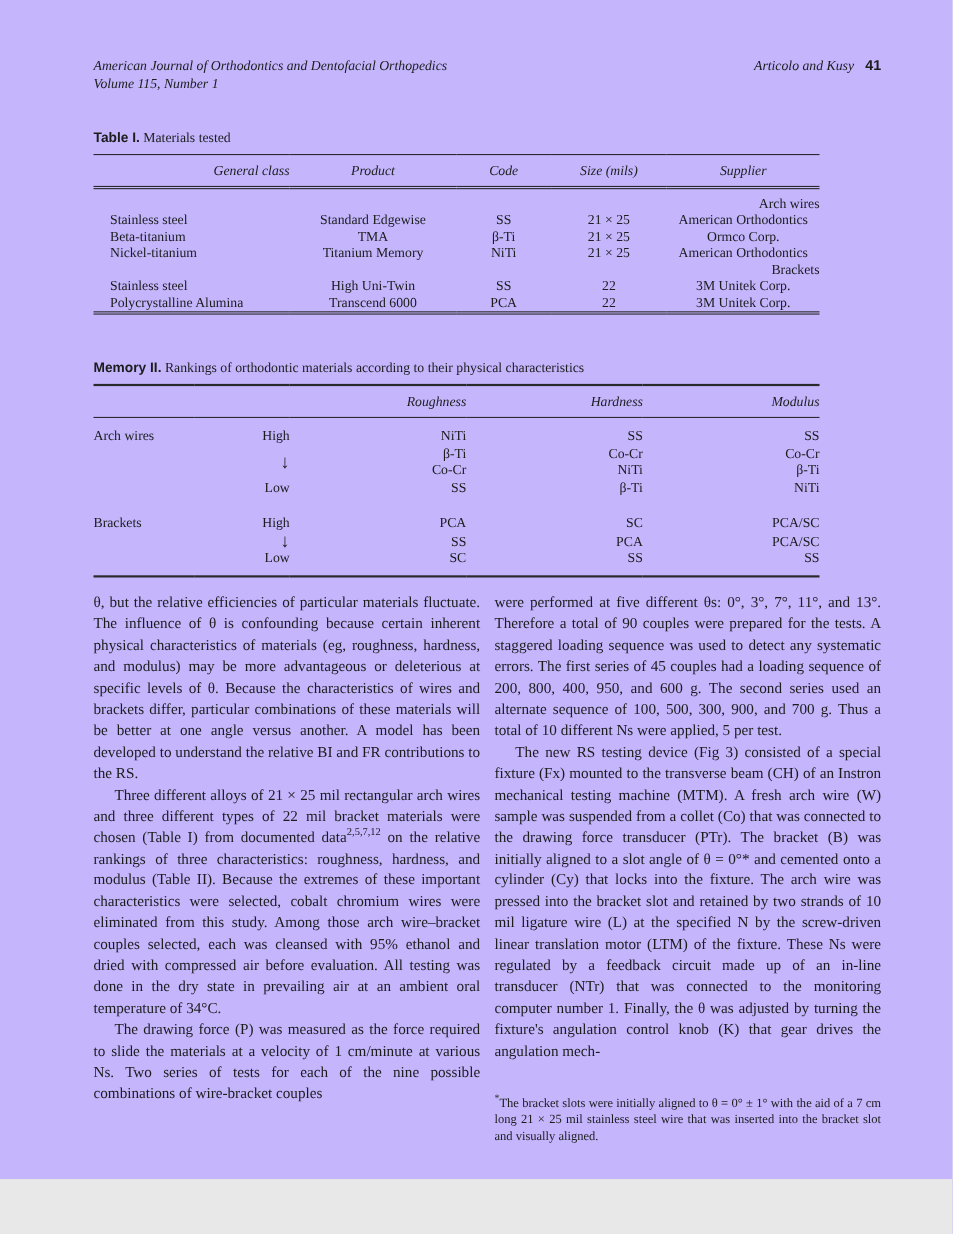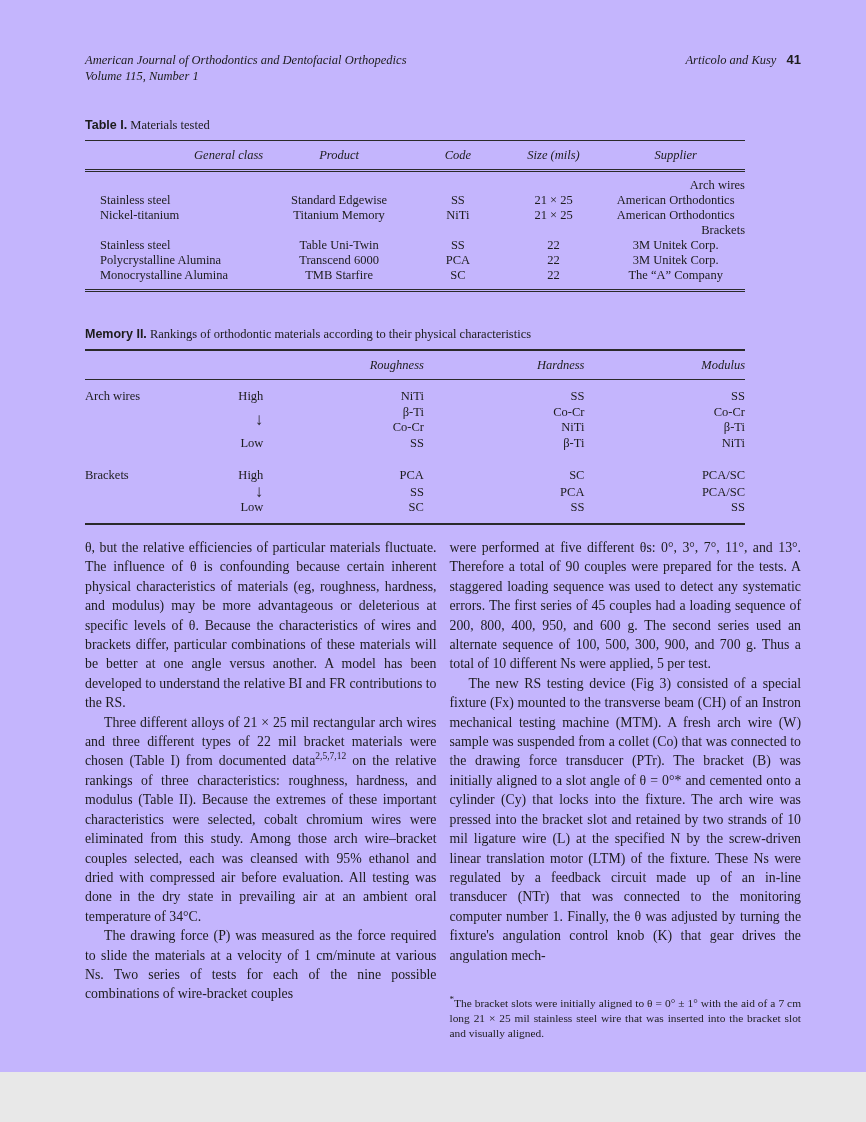--- a/index.html
+++ b/index.html
@@ -114,49 +114,49 @@
           <td class="left" colspan="5">Arch wires</td>
         </tr>
         <tr>
           <td class="indent">Stainless steel</td>
           <td>Standard Edgewise</td>
           <td>SS</td>
           <td>21 × 25</td>
           <td>American Orthodontics</td>
         </tr>
         <tr>
+          <td class="indent">Beta-titanium</td>
+          <td>TMA</td>
+          <td>β-Ti</td>
+          <td>21 × 25</td>
+          <td>Ormco Corp.</td>
+        </tr>
+        <tr>
           <td class="indent">Nickel-titanium</td>
           <td>Titanium Memory</td>
           <td>NiTi</td>
           <td>21 × 25</td>
           <td>American Orthodontics</td>
         </tr>
         <tr>
           <td class="left" colspan="5">Brackets</td>
         </tr>
         <tr>
           <td class="indent">Stainless steel</td>
-          <td>Table Uni-Twin</td>
+          <td>High Uni-Twin</td>
           <td>SS</td>
           <td>22</td>
           <td>3M Unitek Corp.</td>
         </tr>
         <tr>
           <td class="indent">Polycrystalline Alumina</td>
           <td>Transcend 6000</td>
           <td>PCA</td>
           <td>22</td>
           <td>3M Unitek Corp.</td>
-        </tr>
-        <tr class="last">
-          <td class="indent">Monocrystalline Alumina</td>
-          <td>TMB Starfire</td>
-          <td>SC</td>
-          <td>22</td>
-          <td>The “A” Company</td>
         </tr>
       </tbody>
     </table>
   </div>
 
   <div class="tblock tblock2">
     <div class="tcaption">
       <span class="tlabel">Memory II.</span>
       <span>Rankings of orthodontic materials according to their physical characteristics</span>
     </div>

